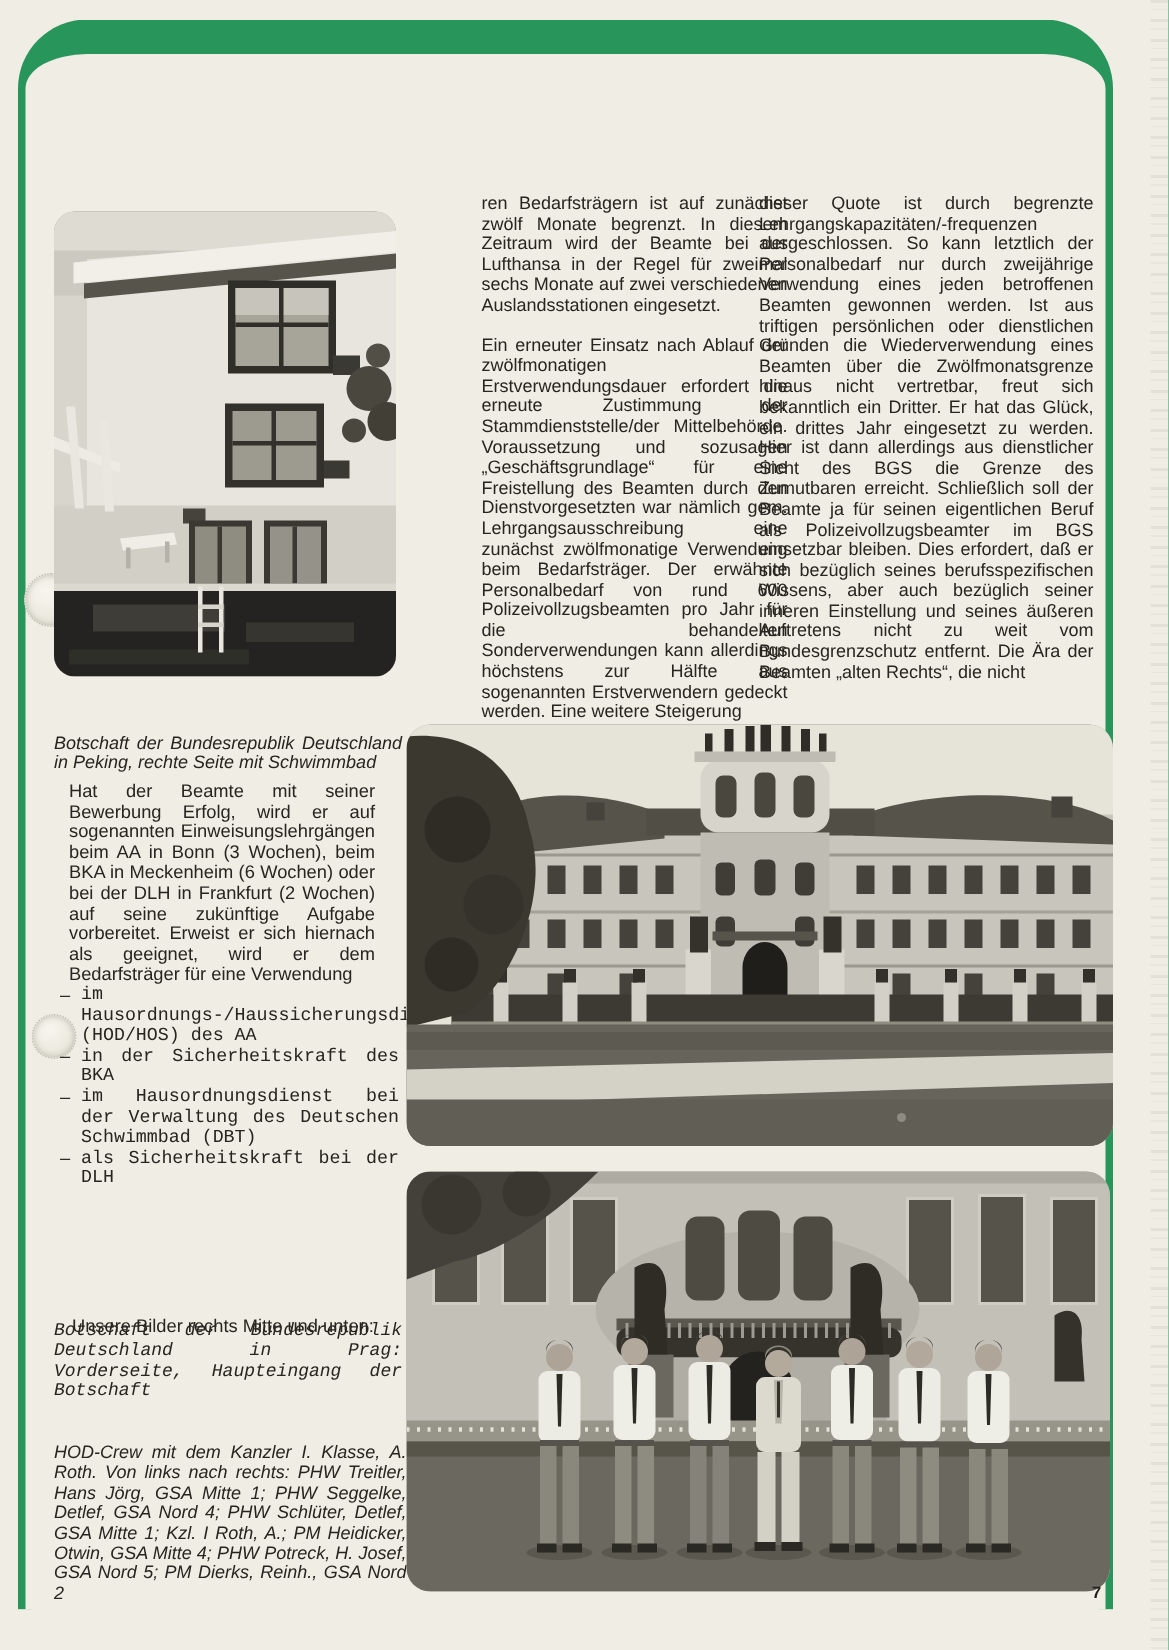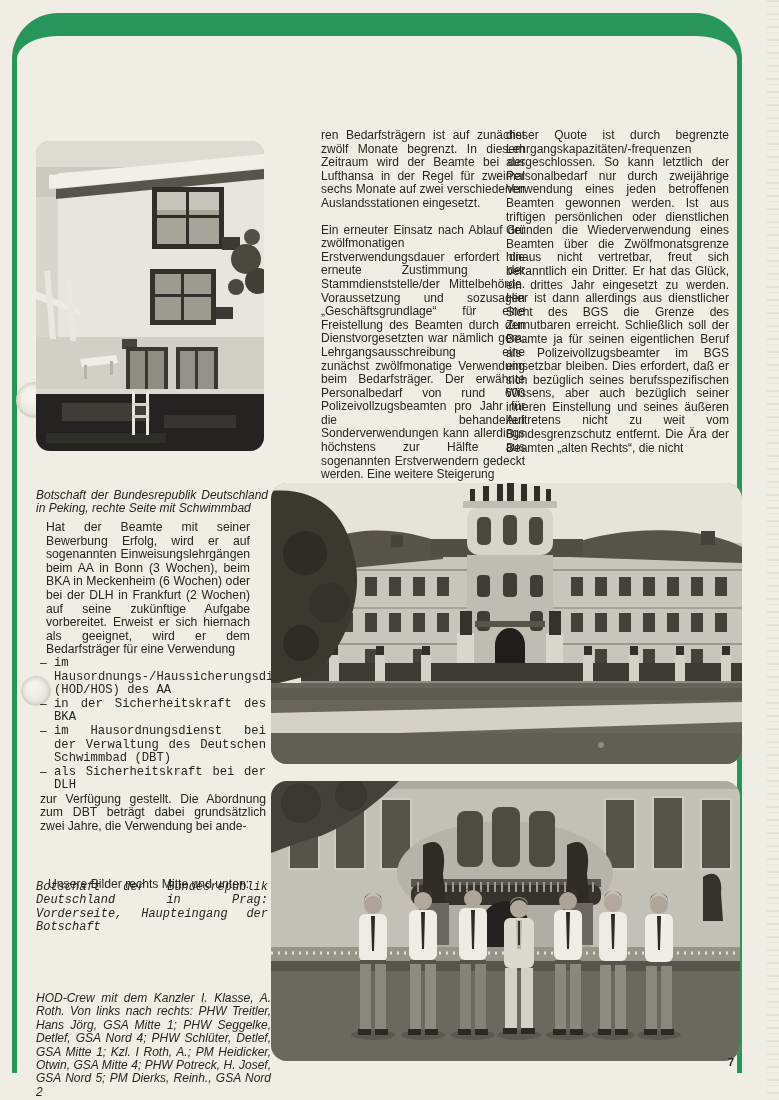--- a/index.html
+++ b/index.html
@@ -51,21 +51,21 @@
   .cap1{left:36px;top:457px;width:232px;margin-top:32px;}
   .left-body{left:40px;top:521px;width:226px;font-size:12.2px;line-height:13.6px;text-align:justify;}
   .left-body .intro{margin:0 16px 0 6px;}
   .hlist{margin:0;padding:0;list-style:none;}
   .hlist li{display:flex;margin:0;}
   .hlist .dash{flex:0 0 14px;}
   .hlist .itxt{flex:1;text-align:justify;font-family:Liberation Mono, monospace;}
   .outro{margin:0;}
   .bilder-label{left:48px;top:878px;width:232px;font-size:12.2px;line-height:13.4px;}
   .cap2{left:36px;top:881px;width:232px;font-family:Liberation Mono, monospace;}
-  .cap3{left:36px;top:992px;width:235px;}
+  .cap3{left:36px;top:962px;width:235px;}
   .pagenum{left:728px;top:1056px;font-size:11px;font-weight:bold;color:#201f1b;}
 </style>
 </head>
 <body>
 
 <div class="abs frame"></div>
 <div class="abs scan-noise"></div>
 <div class="abs punch p1"></div>
 <div class="abs punch p2"></div>
 
@@ -141,21 +141,20 @@
       </li>
     <li>
         <span class="dash">–</span>
         <span class="itxt">im Hausordnungsdienst bei der Verwaltung des Deutschen Schwimmbad (DBT)</span>
       </li>
     <li>
         <span class="dash">–</span>
         <span class="itxt">als Sicherheitskraft bei der DLH</span>
       </li>
   </ul>
-  <p class="outro">zur Verfügung gestellt. Die Abordnung zum DBT beträgt dabei grundsätzlich zwei Jahre, die Verwendung bei ande-</p>
 </div>
 
 <div class="abs bilder-label">Unsere Bilder rechts Mitte und unten:</div>
 <div class="abs cap cap2">Botschaft der Bundesrepublik Deutschland in Prag: Vorderseite, Haupteingang der Botschaft</div>
 <div class="abs cap cap3">HOD-Crew mit dem Kanzler I. Klasse, A. Roth. Von links nach rechts: PHW Treitler, Hans Jörg, GSA Mitte 1; PHW Seggelke, Detlef, GSA Nord 4; PHW Schlüter, Detlef, GSA Mitte 1; Kzl. I Roth, A.; PM Heidicker, Otwin, GSA Mitte 4; PHW Potreck, H. Josef, GSA Nord 5; PM Dierks, Reinh., GSA Nord 2</div>
 
 <div class="abs col col-mid">
   <p>ren Bedarfsträgern ist auf zunächst zwölf Monate begrenzt. In diesem Zeitraum wird der Beamte bei der Lufthansa in der Regel für zweimal sechs Monate auf zwei verschiedenen Auslandsstationen eingesetzt.</p>
   <p>Ein erneuter Einsatz nach Ablauf der zwölfmonatigen Erstverwendungsdauer erfordert die erneute Zustimmung der Stammdienststelle/der Mittelbehörde. Voraussetzung und sozusagen „Geschäftsgrundlage“ für eine Freistellung des Beamten durch den Dienstvorgesetzten war nämlich gem. Lehrgangsausschreibung eine zunächst zwölfmonatige Verwendung beim Bedarfsträger. Der erwähnte Personalbedarf von rund 600 Polizeivollzugsbeamten pro Jahr für die behandelten Sonderverwendungen kann allerdings höchstens zur Hälfte aus sogenannten Erstverwendern gedeckt werden. Eine weitere Steigerung</p>
 </div>

